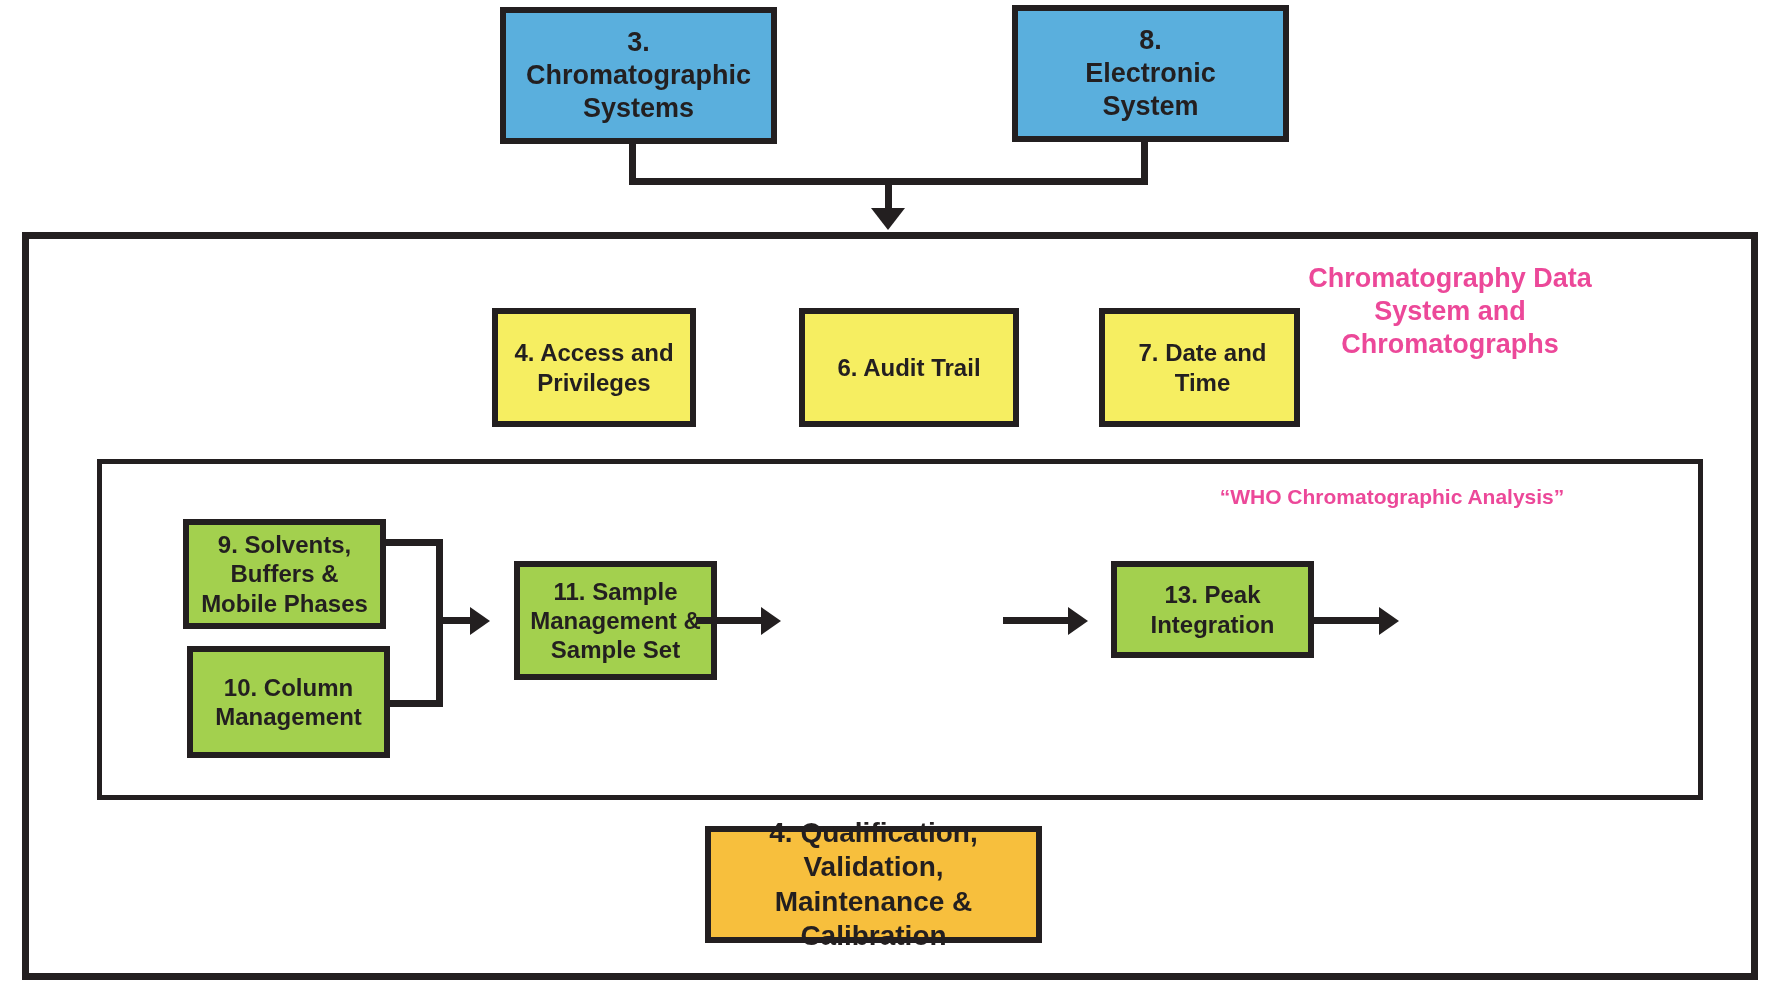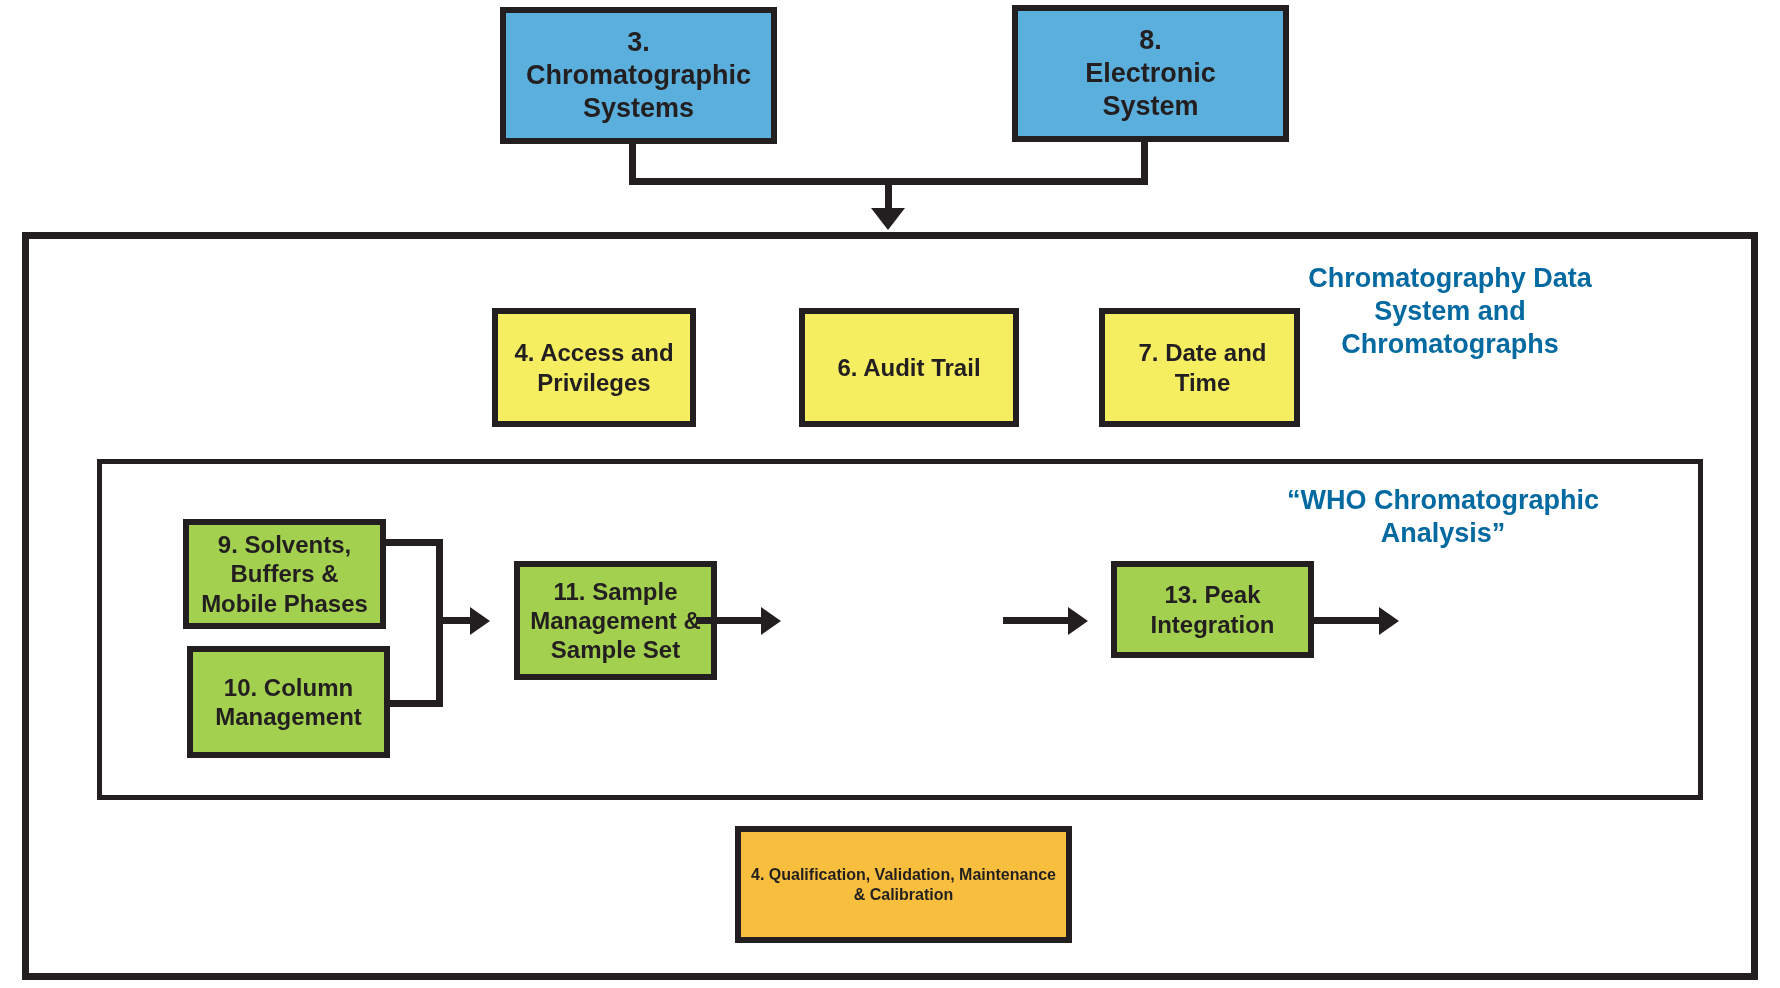--- a/index.html
+++ b/index.html
@@ -40,21 +40,21 @@
     background: #ffffff;
   }
   .container-inner {
     position: absolute;
     border: 5px solid #231f20;
     background: #ffffff;
   }
 
   .label {
     position: absolute;
-    color: #0369a1;
+    color: #ec4899;
     font-weight: bold;
     text-align: center;
     line-height: 1.22;
   }
 
   .ln {
     position: absolute;
     background: #231f20;
   }
   .arrow-down {
@@ -96,21 +96,21 @@
   <div class="label" style="left:1290px; top:262px; width:320px; font-size:27px;">Chromatography Data System and Chromatographs</div>
 
   <div class="box box-yellow" style="left:492px; top:308px; width:204px; height:119px; font-size:24px;">4. Access and Privileges</div>
 
   <div class="box box-yellow" style="left:799px; top:308px; width:220px; height:119px; font-size:24px;">6. Audit Trail</div>
 
   <div class="box box-yellow" style="left:1099px; top:308px; width:201px; height:119px; font-size:24px;padding-left:12px;">7. Date and Time</div>
 
   <div class="container-inner" style="left:97px; top:459px; width:1606px; height:341px;"></div>
 
-  <div class="label" style="left:1243px; top:484px; width:400px; font-size:27px;">“WHO Chromatographic Analysis”</div>
+  <div class="label" style="left:1192px; top:484px; width:400px; font-size:21px;">“WHO Chromatographic Analysis”</div>
 
   <div class="box box-green" style="left:183px; top:487px; width:203px; height:110px; font-size:24px;margin-top:32px;">9. Solvents, Buffers &amp; Mobile Phases</div>
 
   <div class="box box-green" style="left:187px; top:646px; width:203px; height:112px; font-size:24px;">10. Column Management</div>
 
   <div class="ln" style="left:386px; top:539px; width:57px; height:7px;"></div>
   <div class="ln" style="left:386px; top:700px; width:57px; height:7px;"></div>
   <div class="ln" style="left:436px; top:539px; width:7px; height:168px;"></div>
   <div class="ln" style="left:436px; top:617px; width:39px; height:7px;"></div>
   <div class="arrow-right" style="left:470px; top:607px;"></div>
@@ -123,15 +123,15 @@
 
   <div class="ln" style="left:1003px; top:617px; width:70px; height:7px;"></div>
   <div class="arrow-right" style="left:1068px; top:607px;"></div>
 
   <div class="box box-green" style="left:1111px; top:561px; width:203px; height:97px; font-size:24px;">13. Peak Integration</div>
 
   <div class="ln" style="left:1314px; top:617px; width:70px; height:7px;"></div>
   <div class="arrow-right" style="left:1379px; top:607px;"></div>
 
 
-  <div class="box box-orange" style="left:735px; top:826px; width:337px; height:117px; font-size:16px;">4. Qualification, Validation, Maintenance &amp; Calibration</div>
+  <div class="box box-orange" style="left:705px; top:826px; width:337px; height:117px; font-size:28px;">4. Qualification, Validation, Maintenance &amp; Calibration</div>
 
 </div>
 
 </body></html>

